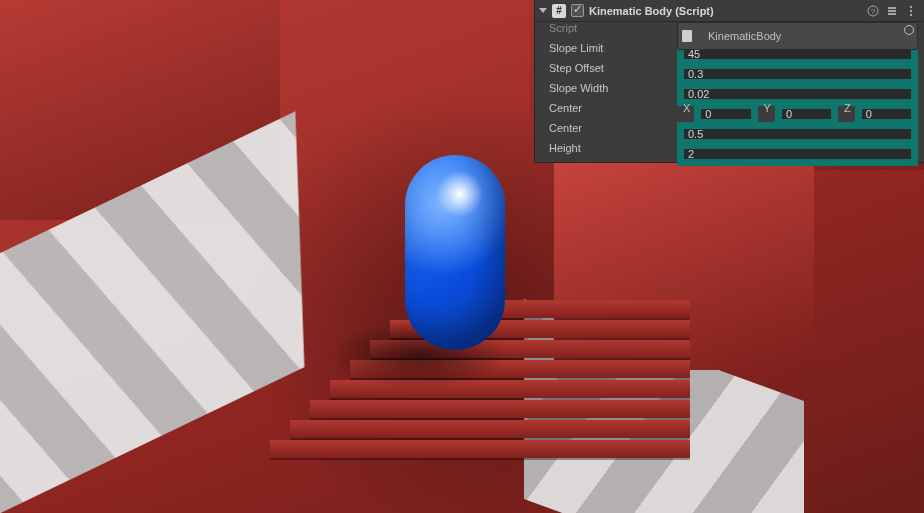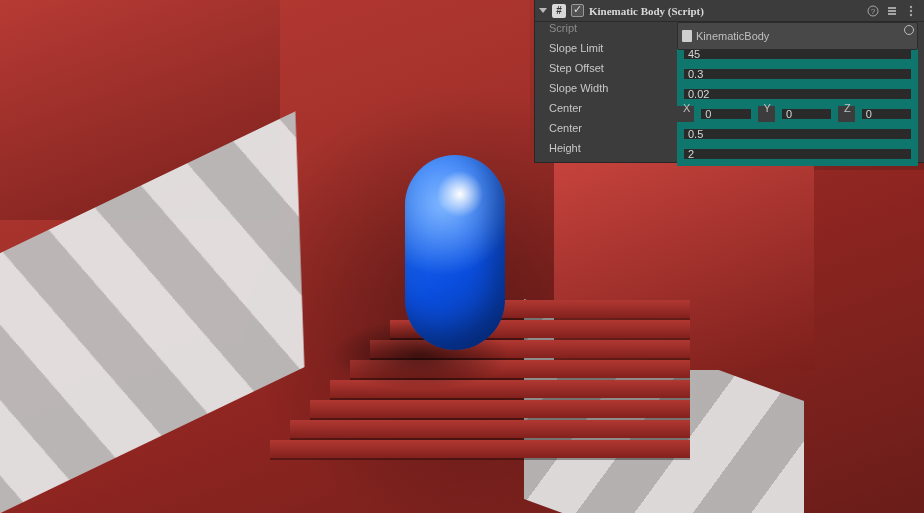--- a/index.html
+++ b/index.html
@@ -75,34 +75,34 @@
   .foldout {
     width:0;height:0;border-left:4px solid transparent;border-right:4px solid transparent;
     border-top:5px solid #bababa; cursor:pointer;
   }
   .script-badge {
     width:14px;height:14px;border-radius:2px;background:#d9d9d9;color:#333;
     display:flex;align-items:center;justify-content:center;font-size:10px;font-weight:bold;
   }
   .chk { appearance:none; width:13px;height:13px;border:1px solid #999;background:#525252;border-radius:2px;cursor:pointer;position:relative; }
   .chk:checked::after{content:"✓";position:absolute;left:1px;top:-2px;font-size:11px;color:#ddd;}
-  .comp-title { color:#d9d9d9; font-weight:bold; flex:1;font-family:Liberation Serif, serif; }
+  .comp-title { color:#d9d9d9; font-weight:bold; flex:1; }
   .hdr-btn { width:14px;height:14px;cursor:pointer;opacity:0.75;display:flex;align-items:center;justify-content:center; }
   .hdr-btn svg{display:block;}
 
   .row { display:flex; align-items:flex-start; height:20px; padding:0 6px 0 14px; }
   .row .label { width:128px; color:#c8c8c8; }
   .row.disabled .label, .row.disabled .value { color:#8b8b8b; }
   .field {
     flex:1; height:24px; background:#2a2a2a; border:7px solid #0f766e; border-radius:0;
     color:#d6d6d6; font-size:11px; padding:0 4px; outline:none;
   }
   .objfield {
     flex:1; height:28px; background:#484848; border:1px solid #2c2c2c; border-radius:2px;
-    display:flex; align-items:center; gap:4px; padding:0 4px; cursor:pointer; position:relative;
+    display:flex; align-items:center; gap:16px; padding:0 4px; cursor:pointer; position:relative;
   }
   .doc-icon{width:10px;height:12px;background:#cfcfcf;border-radius:1px;}
   .obj-label{color:#bfbfbf;flex:1;}
   .circ{position:absolute;right:3px;top:2px;width:10px;height:10px;border:1px solid #bcbcbc;border-radius:50%;}
   .axis{color:#c0c0c0;margin:0 4px 0 6px;}
   .axis:first-of-type{margin-left:0;}
   .v3 .field{min-width:0;width:0;flex:1;}
 </style>
 </head>
 <body>

